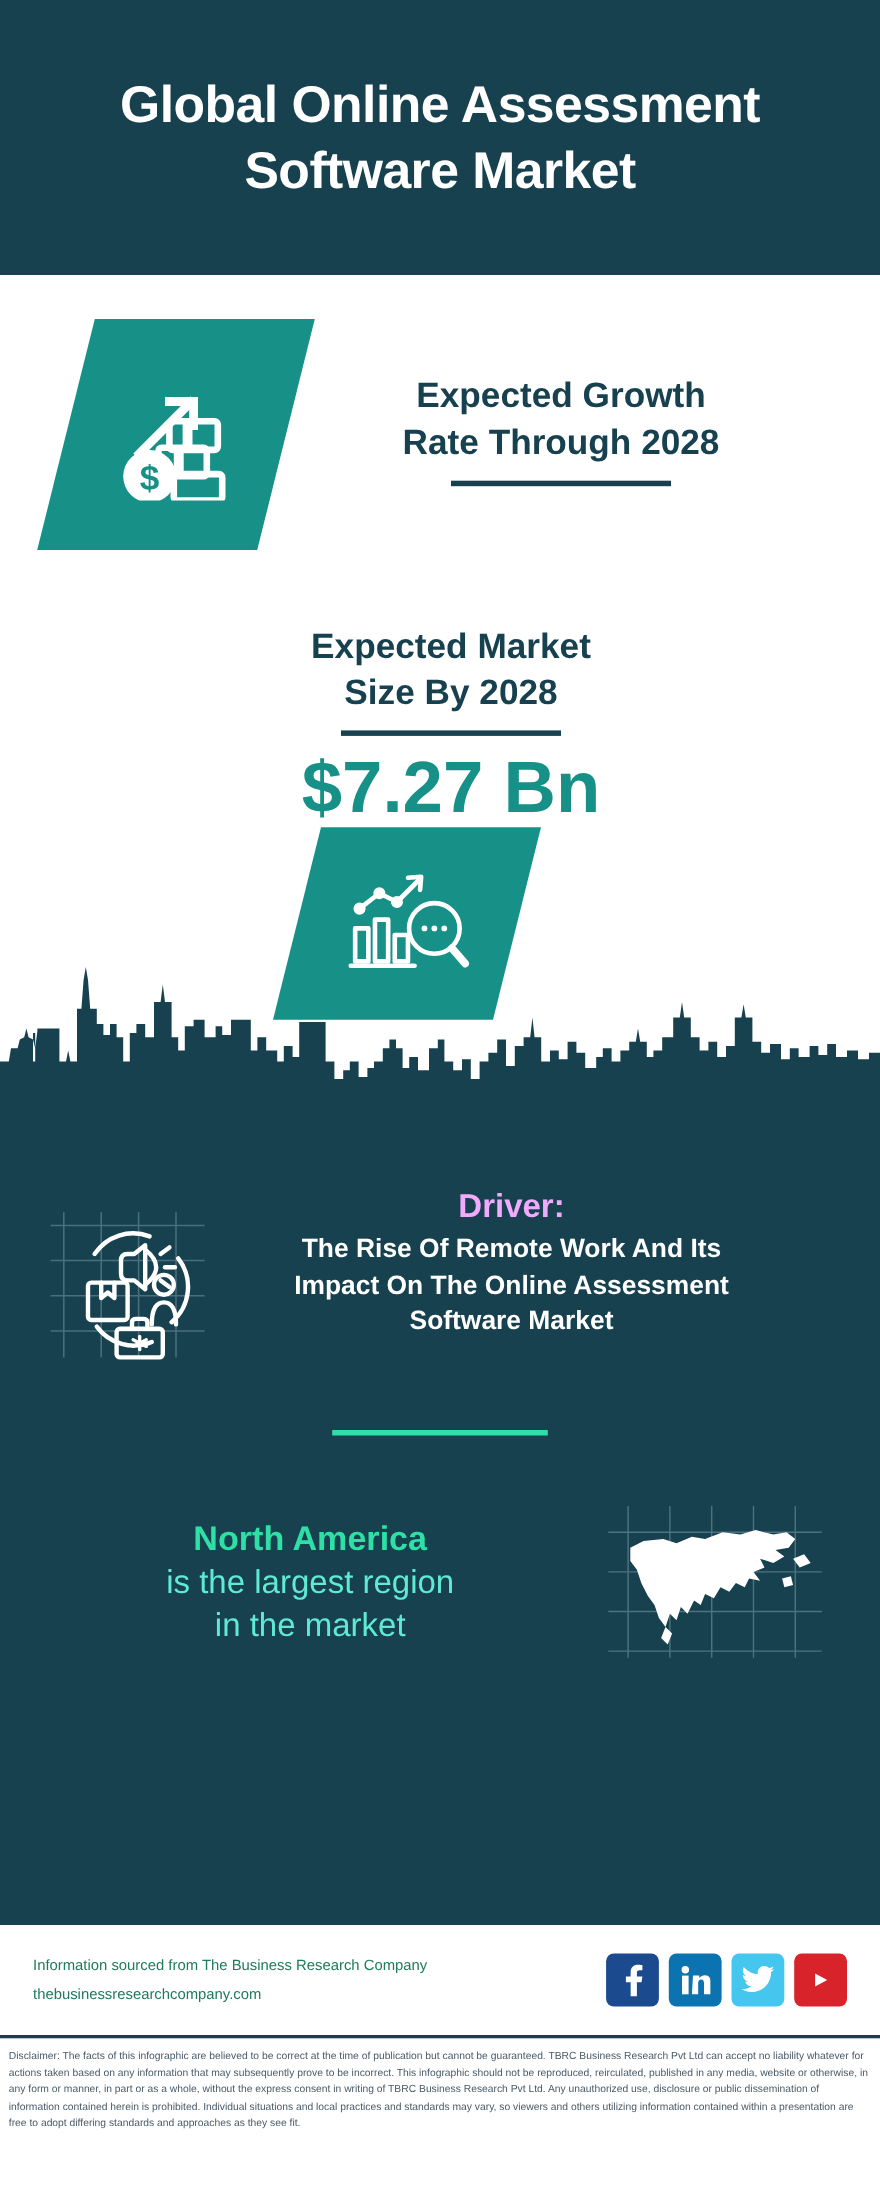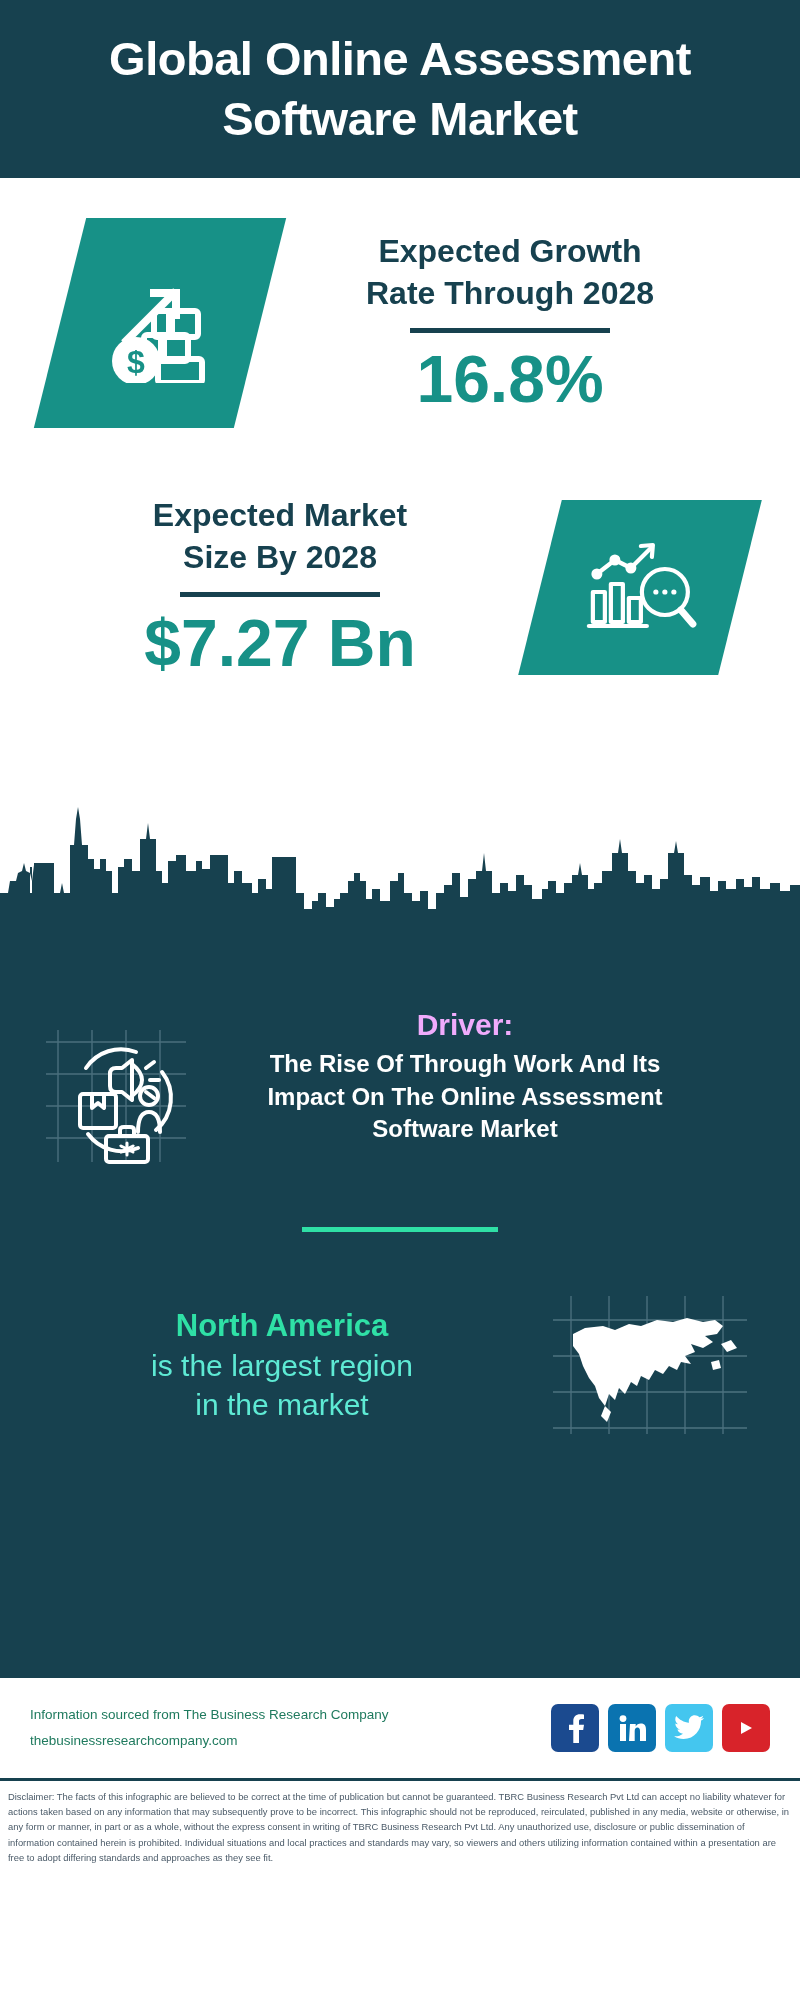--- a/index.html
+++ b/index.html
@@ -8,21 +8,21 @@
     width:800px; height:2000px;
     background:#ffffff;
     font-family:"Liberation Sans", sans-serif;
     overflow:hidden;
     position:relative;
   }
 
   
   .header {
     background:#17414f;
-    height:178px;
+    height:250px;
     display:flex; align-items:center; justify-content:center;
     padding:0 60px;
   }
   .header h1 {
     color:#ffffff;
     font-size:47px;
     font-weight:bold;
     line-height:1.28;
     text-align:center;
     letter-spacing:-0.5px;
@@ -55,20 +55,21 @@
     margin:14px auto 10px auto;
   }
   .bigval {
     color:#179187; font-size:66px; font-weight:bold; line-height:1.1;
   }
 
   
   .row-size {
     display:flex; align-items:center;
     margin-top:66px;
+    flex-direction:column;
   }
   .size-text { flex:1; text-align:center; padding-left:20px; }
   .size-text .lbl { color:#17414f; font-size:32px; font-weight:bold; line-height:1.32; }
   .para-right {
     width:200px; height:175px;
     background:#179187;
     transform:skewX(-14deg);
     margin-right:60px;
     display:flex; align-items:center; justify-content:center;
     flex:none;
@@ -166,21 +167,20 @@
 
           <circle cx="36" cy="98" r="24" fill="#ffffff"></circle>
           <text x="36" y="110" font-size="32" font-weight="bold" fill="#179187" text-anchor="middle" font-family="Liberation Sans, sans-serif">$</text>
         </g>
       </svg>
     </div>
     <div class="growth-text">
       <div class="lbl">Expected Growth</div>
       <div class="lbl">Rate Through 2028</div>
       <div class="rule"></div>
-      <div class="bigval">16.8%</div>
     </div>
   </div>
 
   <div class="row-size">
     <div class="size-text">
       <div class="lbl">Expected Market</div>
       <div class="lbl">Size By 2028</div>
       <div class="rule"></div>
       <div class="bigval">$7.27 Bn</div>
     </div>
@@ -263,21 +263,21 @@
           <g stroke-width="3">
             <line x1="87" y1="127" x2="87" y2="139"></line>
             <line x1="81" y1="130" x2="93" y2="136"></line>
             <line x1="93" y1="130" x2="81" y2="136"></line>
           </g>
         </g>
       </svg>
     </div>
     <div class="driver-body">
       <div class="driver-head">Driver:</div>
-      <div class="driver-text">The Rise Of Through Work And Its</div>
+      <div class="driver-text">The Rise Of Remote Work And Its</div>
       <div class="driver-text">Impact On The Online Assessment</div>
       <div class="driver-text">Software Market</div>
     </div>
   </div>
 
   <div class="divider"></div>
 
   <div class="region-row">
     <div class="region-body">
       <div class="region-name">North America</div>

